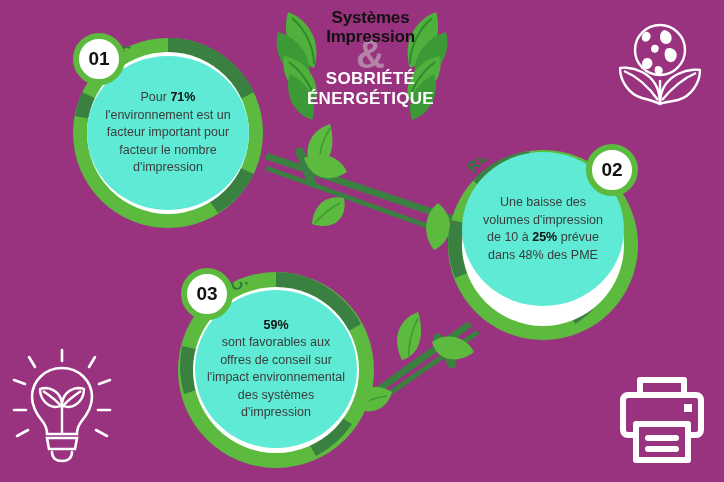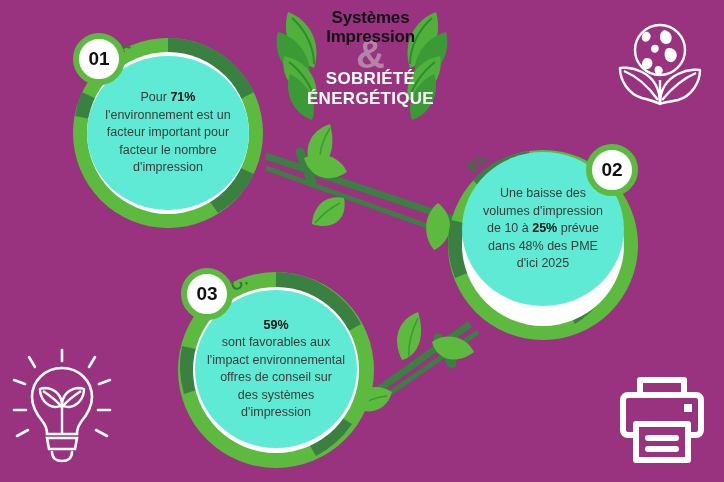--- a/index.html
+++ b/index.html
@@ -254,21 +254,20 @@
       <path d="M170 128 A95 95 0 0 1 132 174 L116 144 A62 62 0 0 0 141 114 Z" fill="#3a8041"></path>
       <path d="M8 70 A95 95 0 0 0 12 128 L42 116 A62 62 0 0 1 39 77 Z" fill="#3a8041"></path>
       <circle cx="100" cy="95" r="81" fill="#ffffff"></circle>
     </svg>
     <div class="node-inner">
       <div class="node-body">
           <div>Une baisse des</div>
           <div>volumes d'impression</div>
           <div>de 10 à <b>25%</b> prévue</div>
           <div>dans 48% des PME</div>
-          <div>d'ici 2025</div>
         </div>
     </div>
     <svg class="curved-label" viewBox="0 0 185 85">
       <defs>
         <path id="arc2" d="M8 74 A82 82 0 0 1 162 26" fill="none"></path>
       </defs>
       <text text-anchor="middle">
         <textPath href="#arc2" startOffset="48%">RÉDUCTION</textPath>
       </text>
     </svg>
@@ -280,22 +279,22 @@
       <circle cx="100" cy="98" r="98" fill="#5cbb3e"></circle>
       <path d="M100 0 A98 98 0 0 1 185 52 L155 69 A64 64 0 0 0 100 34 Z" fill="#3a8041"></path>
       <path d="M176 152 A98 98 0 0 1 140 184 L123 155 A64 64 0 0 0 147 134 Z" fill="#3a8041"></path>
       <path d="M6 74 A98 98 0 0 0 8 122 L39 112 A64 64 0 0 1 38 81 Z" fill="#3a8041"></path>
       <circle cx="100" cy="98" r="83" fill="#ffffff"></circle>
     </svg>
     <div class="node-inner">
       <div class="node-body">
           <div><b>59%</b></div>
           <div>sont favorables aux</div>
+          <div>offres de conseil sur</div>
           <div>l'impact environnemental</div>
-          <div>offres de conseil sur</div>
           <div>des systèmes</div>
           <div>d'impression</div>
         </div>
     </div>
     <svg class="curved-label" viewBox="0 0 178 80">
       <defs>
         <path id="arc3" d="M14 62 A76 76 0 0 1 150 24" fill="none"></path>
       </defs>
       <text text-anchor="middle">
         <textPath href="#arc3" startOffset="50%">CONSEILS</textPath>

